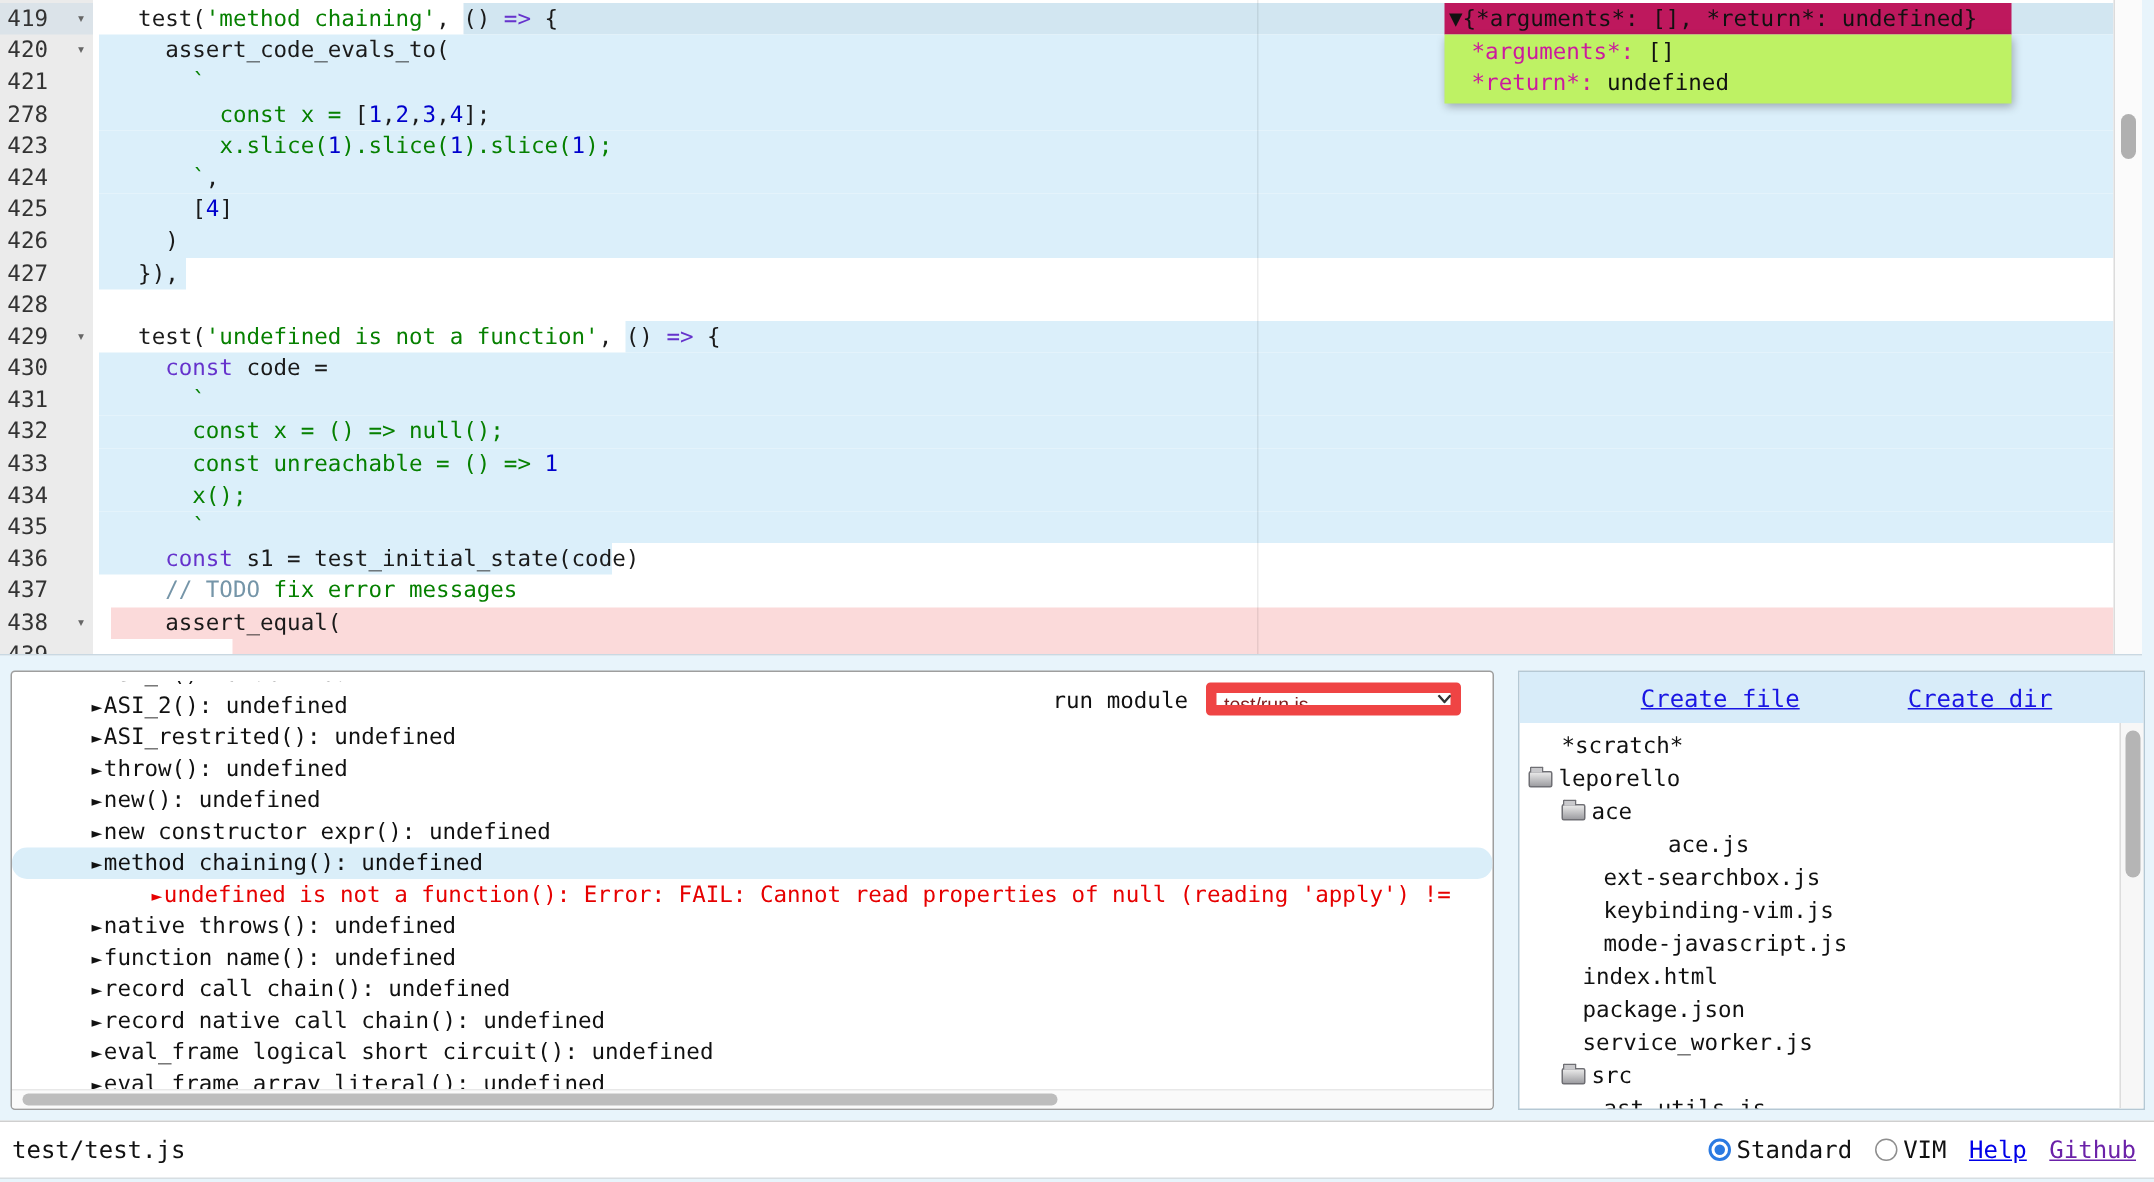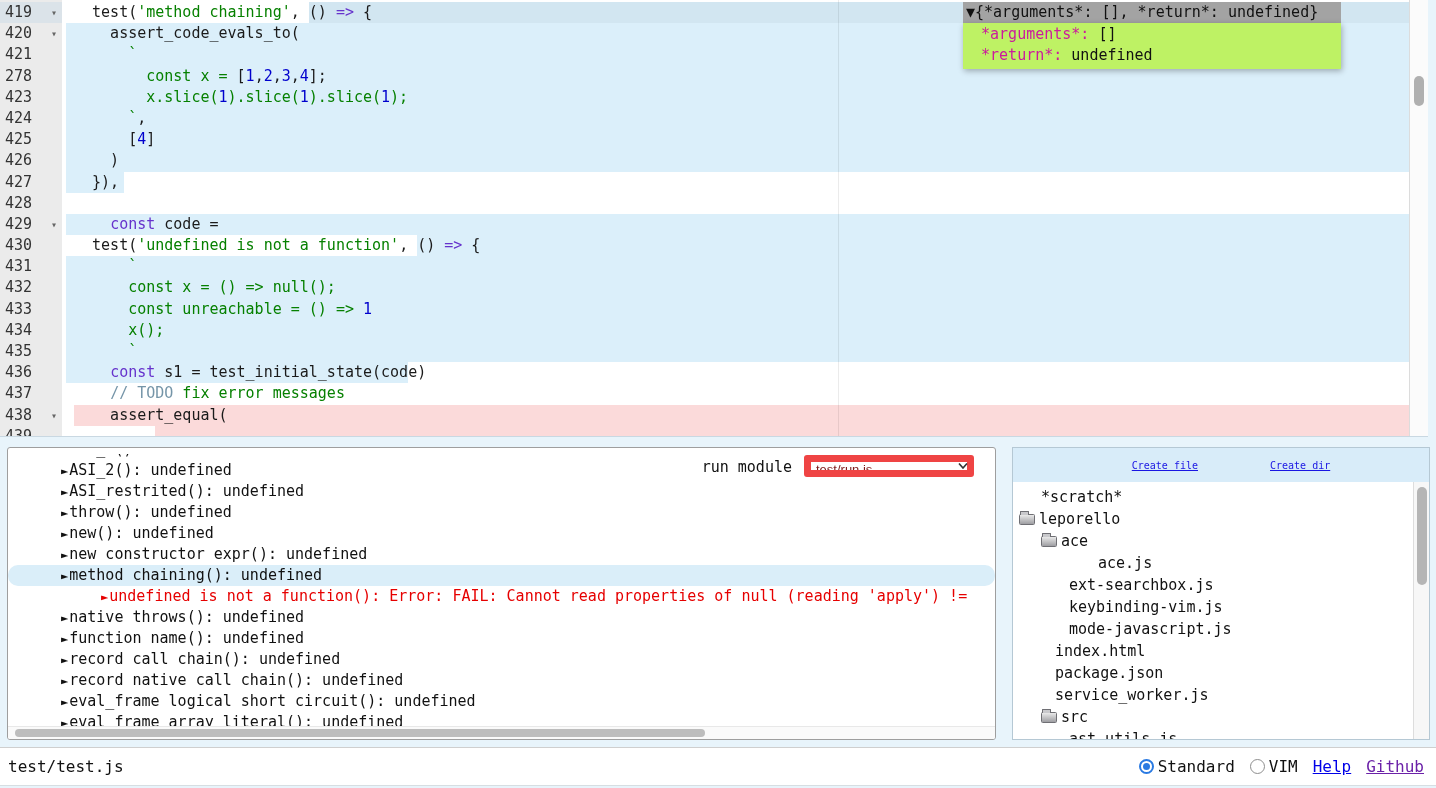--- a/index.html
+++ b/index.html
@@ -29,21 +29,21 @@
   #print-margin { position:absolute; left:838px; top:0; height:437px; width:1px;
     background:rgba(0,0,0,0.08); z-index:3; }
   #editor-vscroll { position:absolute; right:0; top:0; width:19px; height:437px;
     background:#fbfbfb; border-left:1px solid #dcdcdc; z-index:4; }
   #editor-vscroll .thumb { position:absolute; left:4px; top:76px; width:10px;
     height:30px; background:#b0b0b0; border-radius:5px; }
 
   
   #tooltip { position:absolute; left:963px; top:2px; width:378px; z-index:10;
     font-size:15px; }
-  #tooltip .tt-header { height:21px; line-height:21px; background:#a3a3a3;
+  #tooltip .tt-header { height:21px; line-height:21px; background:#be185d;
     color:#111; padding-left:3px; white-space:pre; }
   #tooltip .tt-body { background:#bef264; box-shadow:1px 2px 6px rgba(0,0,0,0.3);
     padding:1px 0 3px 0; }
   .tt-row { height:21px; line-height:21px; padding-left:9px; white-space:pre; color:#111; }
   .tt-key { color:#cc1a9e; }
 
   
   #output-panel { position:absolute; left:7px; top:447px; width:989px; height:293px;
     background:#fff; border:1px solid #9e9e9e; border-radius:3px; overflow:hidden; }
   #output-rows { position:absolute; left:0; top:6px; right:0; }
@@ -65,21 +65,21 @@
   .select-wrap svg { position:absolute; right:6px; top:8px; pointer-events:none; }
   #output-hscroll { position:absolute; left:0; right:0; bottom:0; height:13px;
     background:#fafafa; border-top:1px solid #e8e8e8; }
   #output-hscroll .thumb { position:absolute; left:7px; top:2px; width:690px;
     height:8px; background:#bdbdbd; border-radius:4px; }
 
   
   #files-panel { position:absolute; left:1012px; top:447px; width:418px; height:293px;
     background:#fff; border:1px solid #b5c8d4; overflow:hidden; }
   #files-header { height:34px; background:#d8ecf9; display:flex; justify-content:center;
-    align-items:center; gap:72px; font-size:10px;padding-left:20px; }
+    align-items:center; gap:72px; font-size:16px;padding-left:20px; }
   #files-header a { color:#1a16e3; text-decoration:underline; cursor:pointer; }
   #file-tree { position:relative; height:259px; padding-top:4px; overflow:hidden; }
   .trow { height:22px; line-height:22px; font-size:15px; white-space:pre; color:#111;
     display:flex; align-items:center; }
   .folder-icon { position:relative; display:inline-block; width:16px; height:11px;
     background:linear-gradient(180deg,#e9e9e9,#9e9ea2); border:1px solid #6f6f74;
     border-radius:1.5px; margin-right:4px; flex:none; }
   .folder-icon::before { content:""; position:absolute; left:0px; top:-4px; width:7px;
     height:3px; background:#c9c9cc; border:1px solid #6f6f74; border-bottom:none;
     border-radius:1px 1px 0 0; }
@@ -143,26 +143,26 @@
         <span class="ct"><span class="tk-p">    )</span></span>
       </div>
       <div class="cline">
         <div class="hl sel" style="left: 66px; width: 57.665px;"></div>
         <span class="ct"><span class="tk-p">  }),</span></span>
       </div>
       <div class="cline">
         <span class="ct"></span>
       </div>
       <div class="cline">
-        <div class="hl sel" style="left: 66px; right: 0px;"></div>
-        <span class="ct"><span class="tk-p">    </span><span class="tk-k">const</span><span class="tk-p"> code =</span></span>
-      </div>
-      <div class="cline">
         <div class="hl sel" style="left: 417.14px; right: 0px;"></div>
         <span class="ct"><span class="tk-p">  test(</span><span class="tk-s">'undefined is not a function'</span><span class="tk-p">, () </span><span class="tk-a">=&gt;</span><span class="tk-p"> {</span></span>
+      </div>
+      <div class="cline">
+        <div class="hl sel" style="left: 66px; right: 0px;"></div>
+        <span class="ct"><span class="tk-p">    </span><span class="tk-k">const</span><span class="tk-p"> code =</span></span>
       </div>
       <div class="cline">
         <div class="hl sel" style="left: 66px; right: 0px;"></div>
         <span class="ct"><span class="tk-p">      </span><span class="tk-s">`</span></span>
       </div>
       <div class="cline">
         <div class="hl sel" style="left: 66px; right: 0px;"></div>
         <span class="ct"><span class="tk-p">      </span><span class="tk-s">const x = () =&gt; null();</span></span>
       </div>
       <div class="cline">
@@ -264,21 +264,21 @@
 
 <div id="files-panel">
   <div id="files-header">
     <a>Create file</a>
     <a>Create dir</a>
   </div>
   <div id="file-tree">
       <div class="trow" style="padding-left: 28px;"><span>*scratch*</span></div>
       <div class="trow" style="padding-left: 6px;"><span class="folder-icon"></span><span>leporello</span></div>
       <div class="trow" style="padding-left: 28px;"><span class="folder-icon"></span><span>ace</span></div>
-      <div class="trow" style="padding-left: 85px;"><span>ace.js</span></div>
+      <div class="trow" style="padding-left: 56px; margin-left: 43px;"><span>ace.js</span></div>
       <div class="trow" style="padding-left: 56px;"><span>ext-searchbox.js</span></div>
       <div class="trow" style="padding-left: 56px;"><span>keybinding-vim.js</span></div>
       <div class="trow" style="padding-left: 56px;"><span>mode-javascript.js</span></div>
       <div class="trow" style="padding-left: 42px;"><span>index.html</span></div>
       <div class="trow" style="padding-left: 42px;"><span>package.json</span></div>
       <div class="trow" style="padding-left: 42px;"><span>service_worker.js</span></div>
       <div class="trow" style="padding-left: 28px;"><span class="folder-icon"></span><span>src</span></div>
       <div class="trow" style="padding-left: 56px;"><span>ast_utils.js</span></div>
     </div>
   <div id="tree-vscroll">

